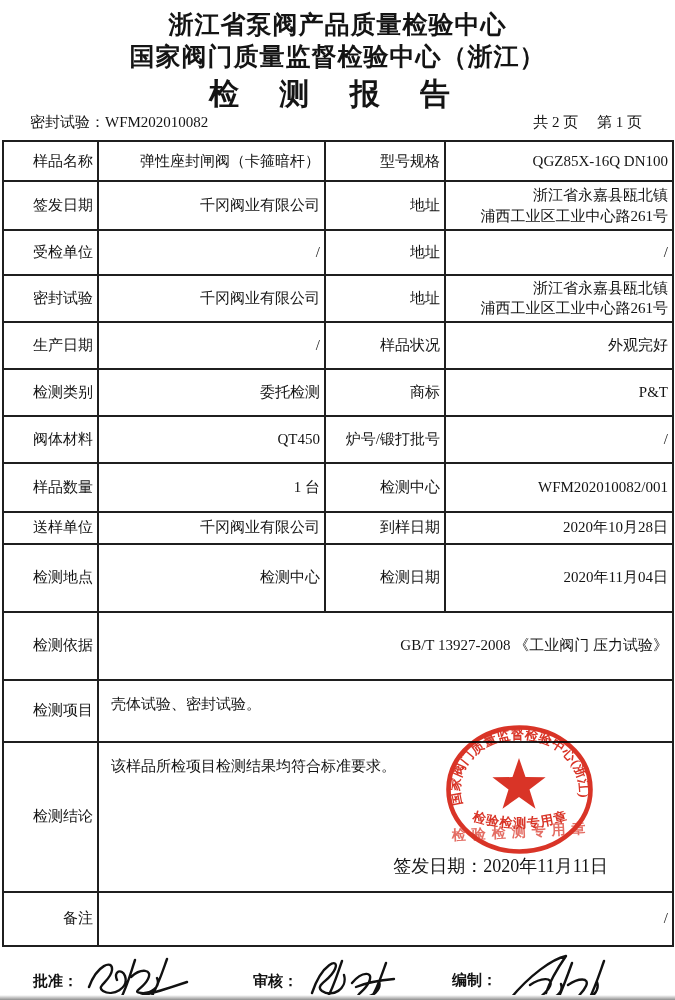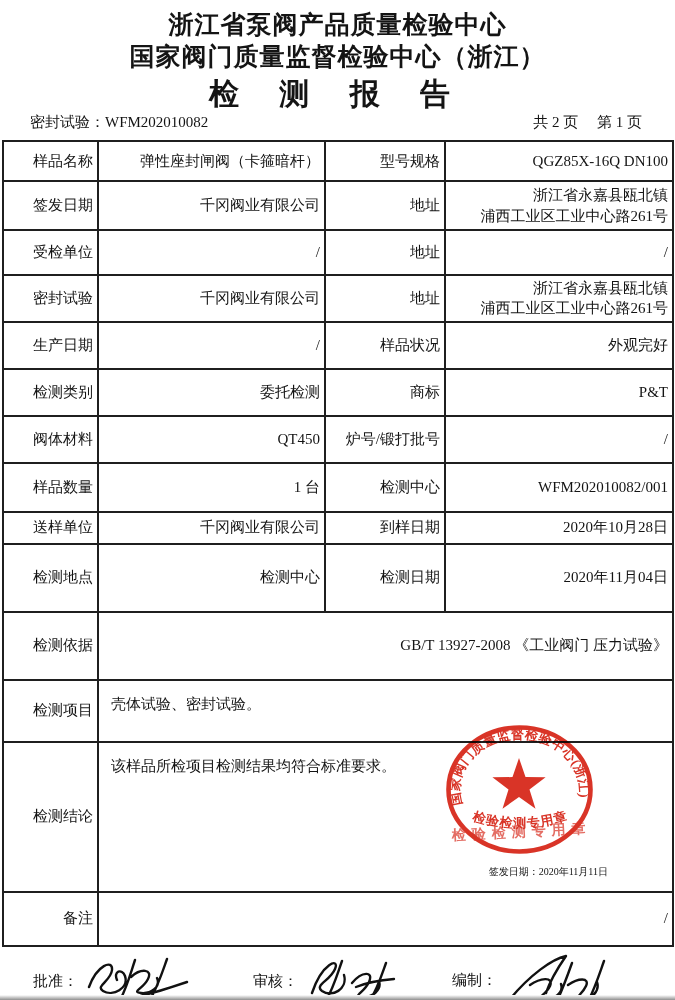--- a/index.html
+++ b/index.html
@@ -17,24 +17,24 @@
       font-family:"Liberation Sans","DejaVu Sans",sans-serif;}
   .meta{position:absolute;top:113px;left:30px;right:33px;display:flex;
         justify-content:space-between;font-size:15px;white-space:pre;}
   table{position:absolute;top:140px;left:2px;width:670px;
         border-collapse:collapse;table-layout:fixed;}
   td{border:2px solid #1f1f1f;font-size:15px;text-align:right;
      vertical-align:middle;padding:2px 4px;line-height:1.35;}
   .val{white-space:pre-line;}
   td.top-left{text-align:left;vertical-align:top;padding:13px 13px 4px 12px;}
   td.rel{position:relative;}
-  .issue{position:absolute;right:64px;bottom:12px;font-size:10px;white-space:pre;}
+  .issue{position:absolute;right:64px;bottom:12px;font-size:18px;white-space:pre;}
   .sigs{position:absolute;top:945px;left:0;width:675px;height:52px;}
   .sig-group{position:absolute;display:flex;align-items:center;}
-  .sig-label{font-size:15px;margin-right:4px;}
+  .sig-label{font-size:15px;margin-right:4px;font-weight:bold;}
   .sig-svg{display:block;}
   .stamp{position:absolute;left:441px;top:721px;width:158px;height:138px;
          mix-blend-mode:multiply;opacity:.95;z-index:5;pointer-events:none;}
   .scan-edge{position:absolute;bottom:0;left:0;right:0;height:5px;
              background:linear-gradient(#ffffff,#8f8f8f);}
 </style>
 </head>
 <body>
 
 <div class="t1">浙江省泵阀产品质量检验中心</div>

